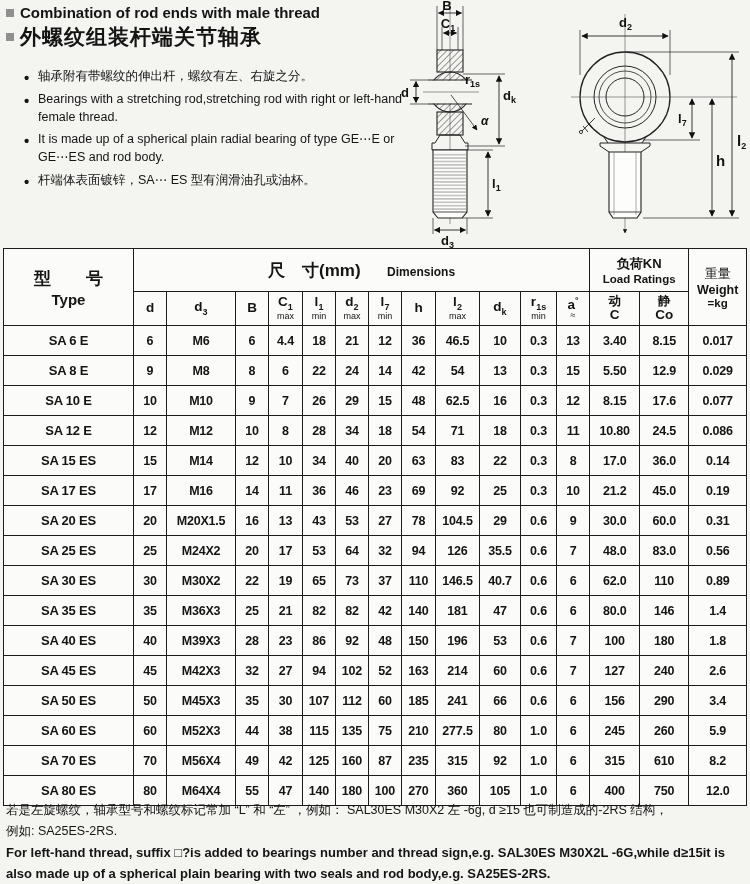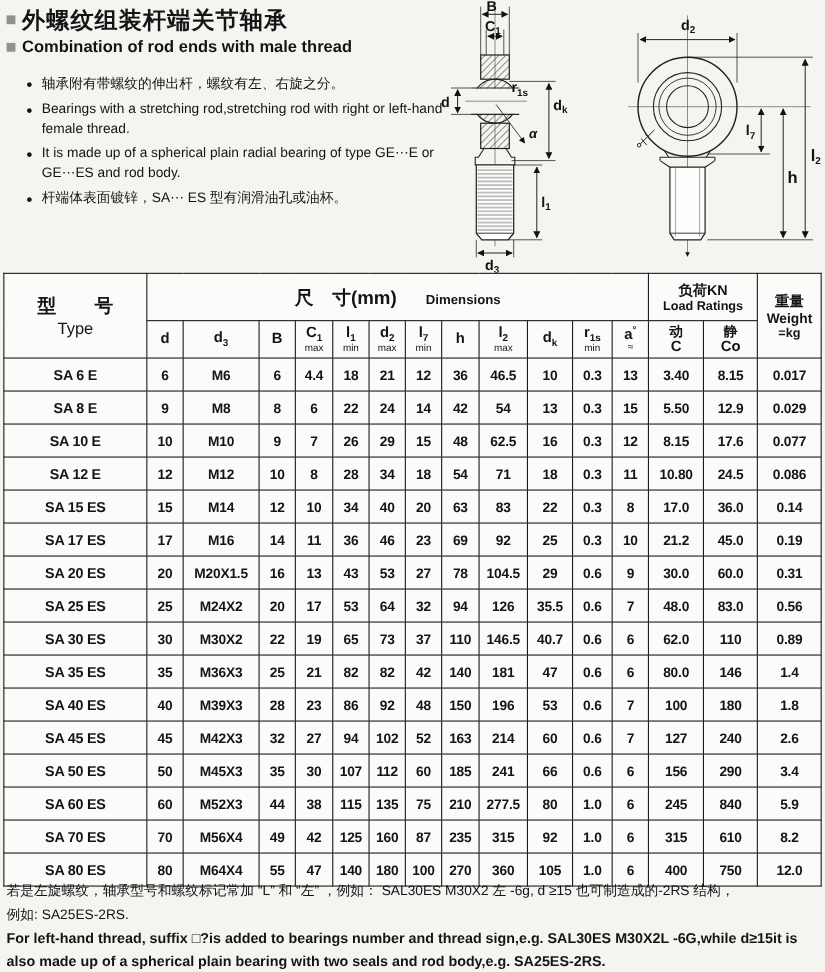--- a/index.html
+++ b/index.html
@@ -28,51 +28,51 @@
   .dita{font-style:italic;font-size:12px}
   
   .tblwrap{position:absolute;left:3px;top:248px}
   table{border-collapse:collapse;table-layout:fixed;width:744px;background:#fbfbf9}
   th,td{border:1.5px solid #1c1c1c;text-align:center;vertical-align:middle;padding:0;overflow:hidden}
   thead tr.tier1 th{height:42px}
   thead tr.tier2 th{height:33px}
   tbody td{height:29px;font-weight:bold;font-size:12.5px;letter-spacing:-0.2px}
   td.tname{font-size:13px}
   .type-zh{font-size:17px;font-weight:bold;letter-spacing:9px;text-indent:9px}
-  .type-en{font-size:15px;font-weight:normal;margin-top:1px}
+  .type-en{font-size:15px;font-weight:bold;margin-top:1px}
   .dims-zh{font-size:17px;font-weight:bold}
   .dims-en{font-size:12px;font-weight:bold;margin-left:22px}
   .load-zh{font-size:13px;font-weight:bold}
   .load-en{font-size:11.5px;font-weight:bold}
-  .wt-zh{font-size:13px;font-weight:bold}
+  .wt-zh{font-size:13px;font-weight:normal}
   .wt-en{font-size:12.5px;font-weight:bold}
   .wt-u{font-size:11.5px;font-weight:bold}
   .csym{font-size:13.5px;font-weight:bold;line-height:1.05}
   .csym sub{font-size:9px}
   .csym sup{font-size:9px}
   .czh{font-size:12.5px;font-weight:bold;line-height:1.05}
   .cbig{font-size:13.5px;font-weight:bold;line-height:1.05}
   .cnote{font-size:9px;font-weight:normal;line-height:1.1}
   
   .fns{position:absolute;left:6px;top:800px;width:740px}
   .fn{line-height:21px;white-space:nowrap}
   .fn-zh{font-size:12.5px}
   .fn-en{font-size:13px;font-weight:bold}
 </style>
 </head>
 <body>
 
 <div class="hdr">
   <div class="trow">
     <span class="sq"></span>
-    <span class="title-zh">外螺纹组装杆端关节轴承</span>
+    <span class="title-en">Combination of rod ends with male thread</span>
   </div>
   <div class="trow">
     <span class="sq"></span>
-    <span class="title-en">Combination of rod ends with male thread</span>
+    <span class="title-zh">外螺纹组装杆端关节轴承</span>
   </div>
 </div>
 
 <ul class="bullets">
   <li class="b-zh">轴承附有带螺纹的伸出杆，螺纹有左、右旋之分。</li>
   <li class="b-en">Bearings with a stretching rod,stretching rod with right or left-hand female thread.</li>
   <li class="b-en">It is made up of a spherical plain radial bearing of type GE⋯E or GE⋯ES and rod body.</li>
   <li class="b-zh">杆端体表面镀锌，SA⋯ ES 型有润滑油孔或油杯。</li>
 </ul>
 
@@ -524,21 +524,21 @@
           <td>38</td>
           <td>115</td>
           <td>135</td>
           <td>75</td>
           <td>210</td>
           <td>277.5</td>
           <td>80</td>
           <td>1.0</td>
           <td>6</td>
           <td>245</td>
-          <td>840</td>
+          <td>260</td>
           <td>5.9</td>
         </tr>
         <tr>
           <td class="tname">SA 70 ES</td>
           <td>70</td>
           <td>M56X4</td>
           <td>49</td>
           <td>42</td>
           <td>125</td>
           <td>160</td>

